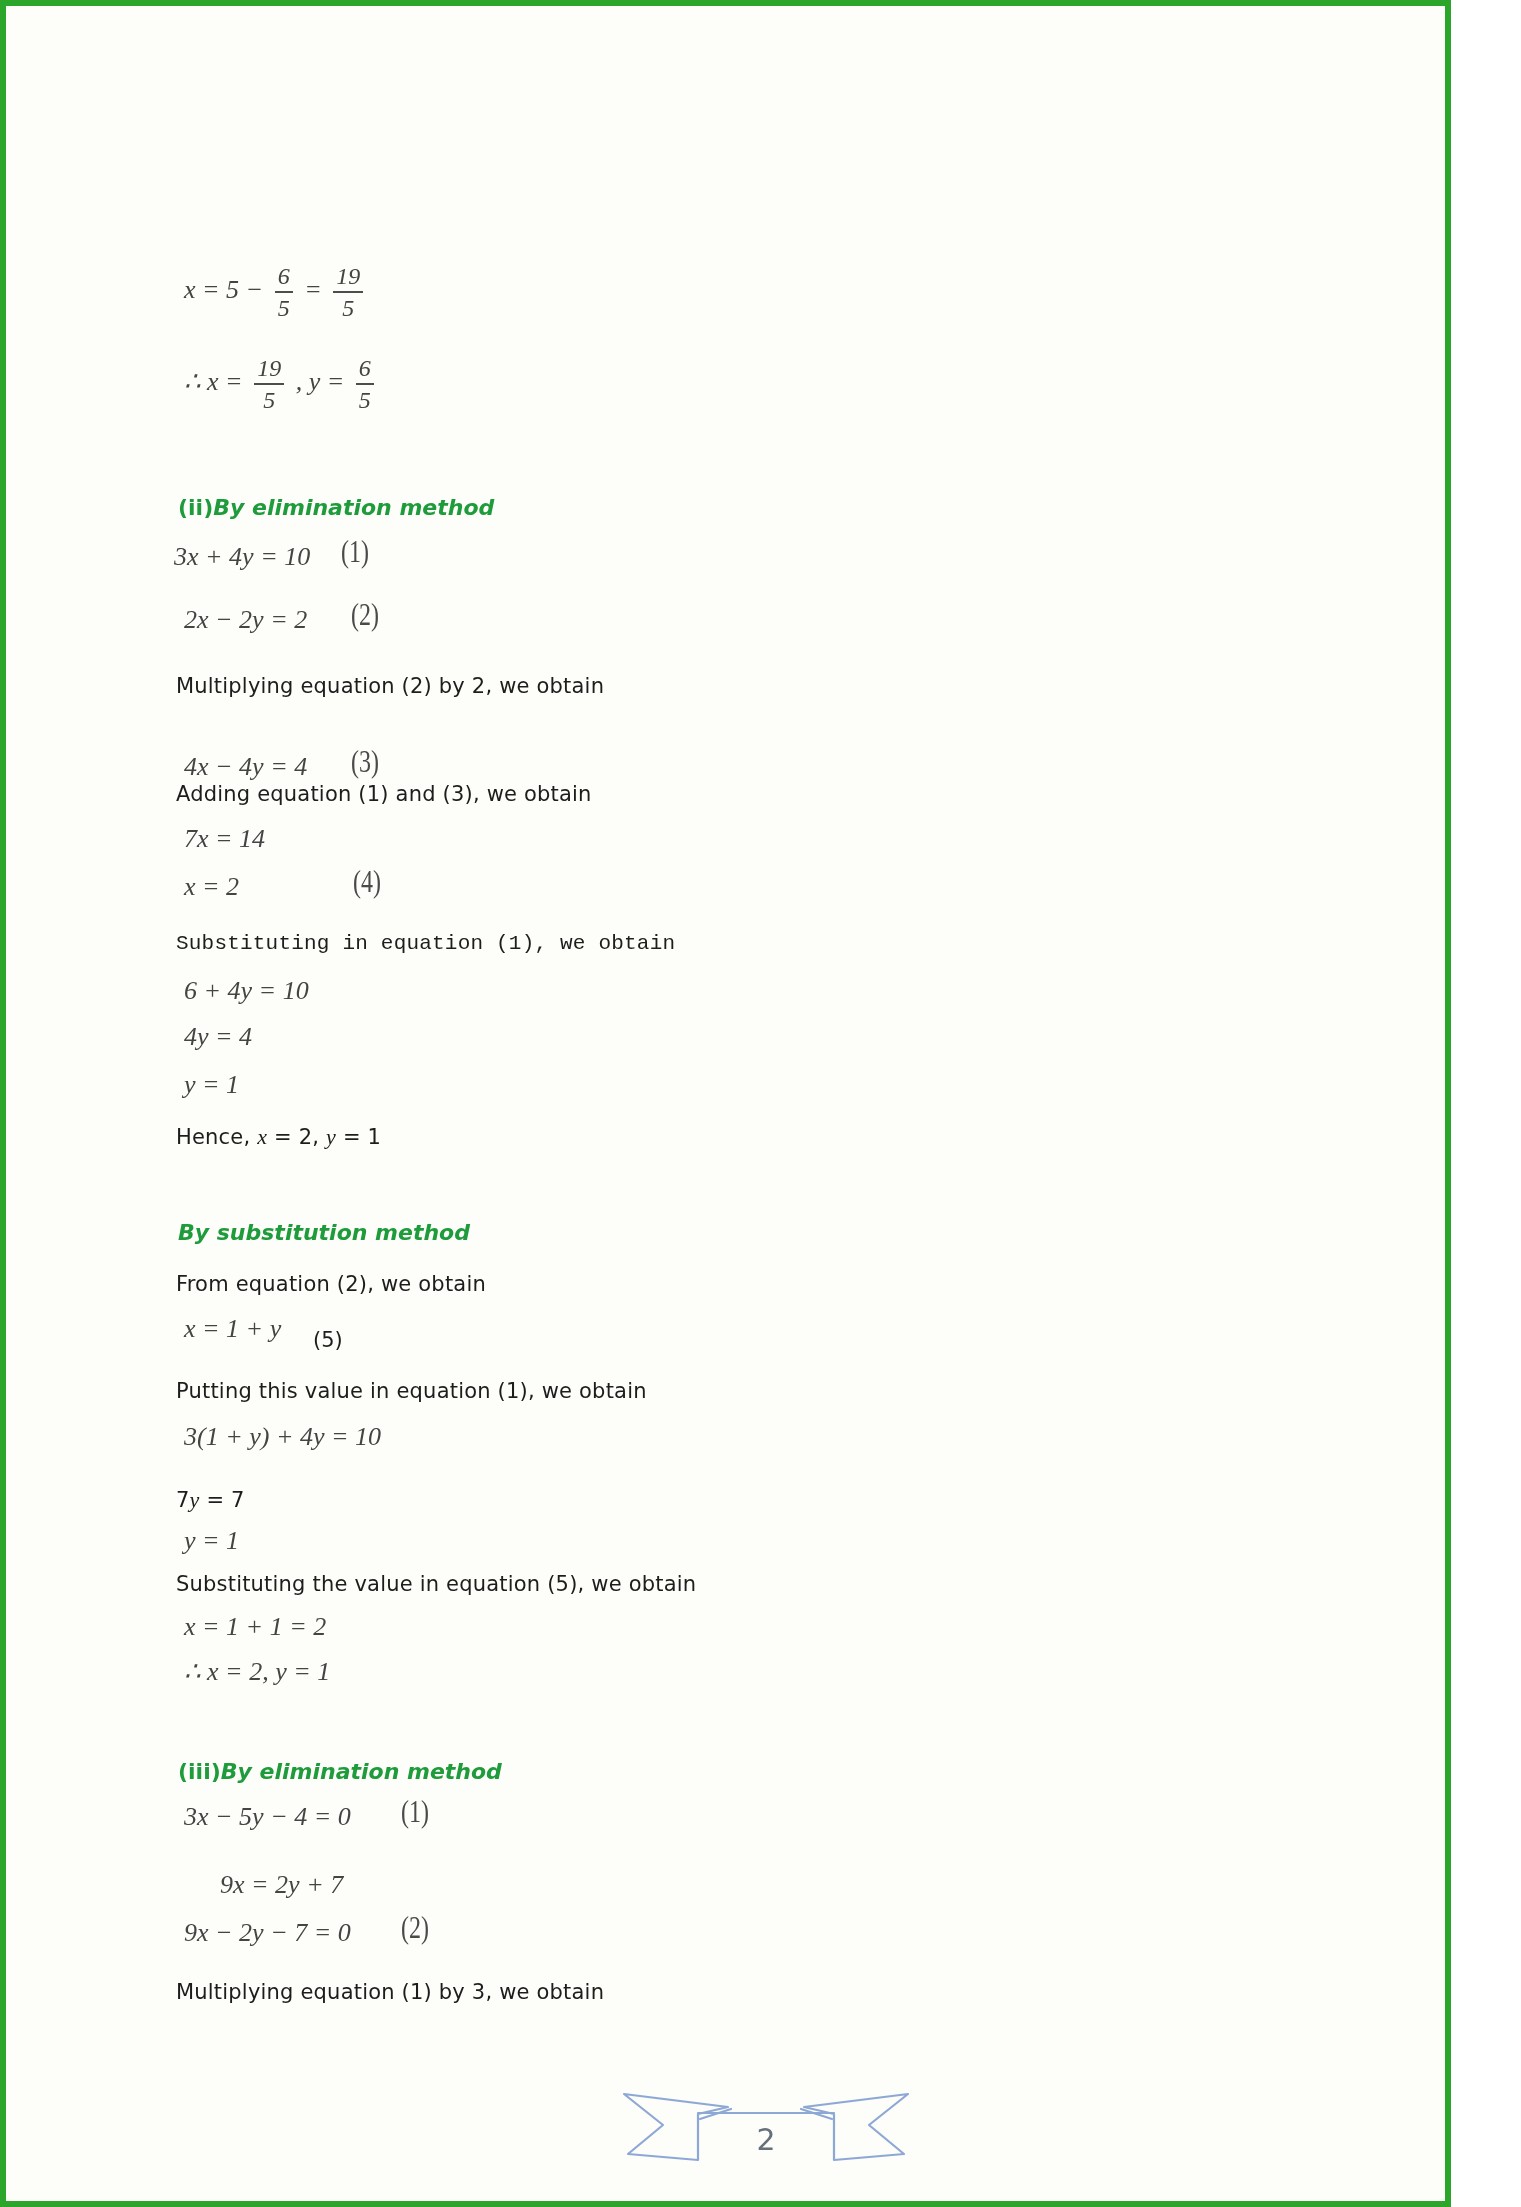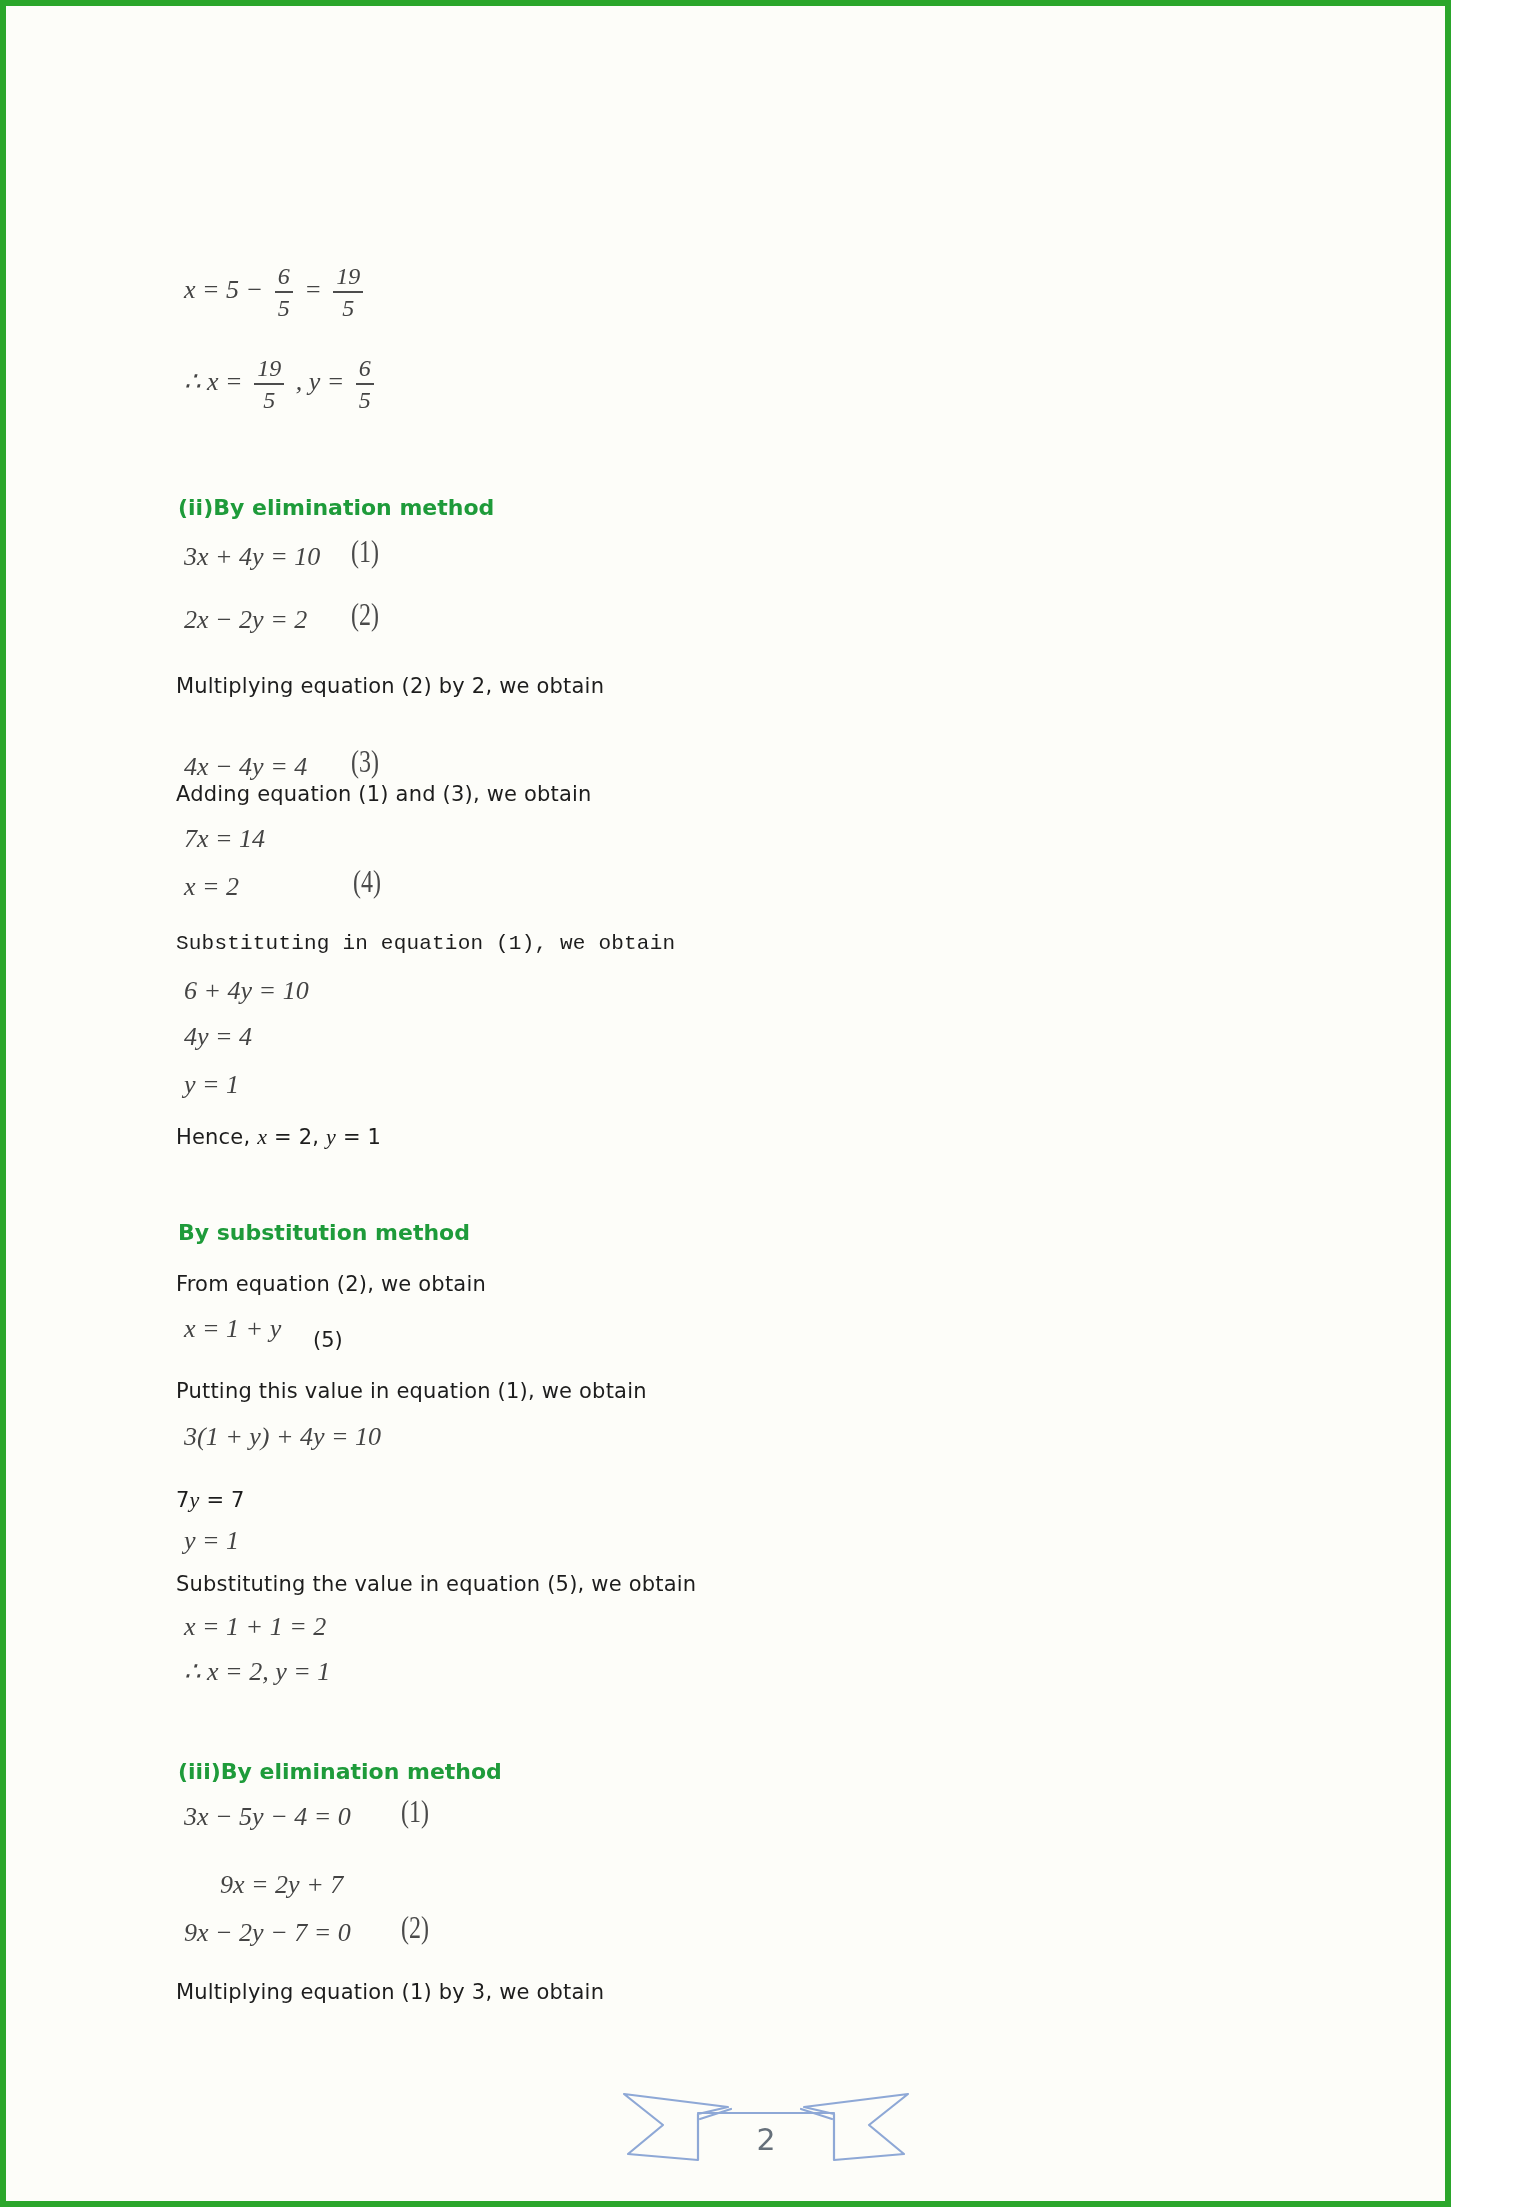--- a/index.html
+++ b/index.html
@@ -8,21 +8,21 @@
     width:1451px;height:2207px;
     box-sizing:border-box;
     background:#fdfdf9;
     border:6px solid #2ba62b;
     overflow:hidden;
     font-family:"DejaVu Sans",sans-serif;
   }
   .block{position:absolute;white-space:nowrap;}
   .para{font-size:21px;color:#1d1d1d;letter-spacing:0.2px;}
   .heading{font-size:22px;font-weight:bold;color:#1e9b3a;}
-  .heading .h-title{}
+  .heading .h-title{font-style:italic;}
   .heading .h-prefix{font-style:normal;}
   .eq{
     font-family:"Liberation Serif",serif;
     font-style:italic;
     font-size:26px;
     color:#444444;
   }
   .eq-num{
     position:absolute;top:-3px;
     font-style:normal;
@@ -78,21 +78,21 @@
         <span class="fnum">6</span>
         <span class="fbar"></span>
         <span class="fden">5</span>
       </span>
   </div>
 
   <div class="block heading" style="top:489px;left:172px;">
     <span class="h-prefix" style="">(ii)</span><span class="h-title">By elimination method</span>
   </div>
 
-  <div class="block eq" style="top:536px;left:178px;text-align:right;">
+  <div class="block eq" style="top:536px;left:168px;text-align:right;">
     <span>3x + 4y = 10</span>
     <span class="eq-num" style="left:167px;">(1)</span>
   </div>
 
   <div class="block eq" style="top:599px;left:178px;">
     <span>2x − 2y = 2</span>
     <span class="eq-num" style="left:167px;">(2)</span>
   </div>
 
   <div class="block para" style="top:668px;left:170px;">Multiplying equation (2) by 2, we obtain</div>

